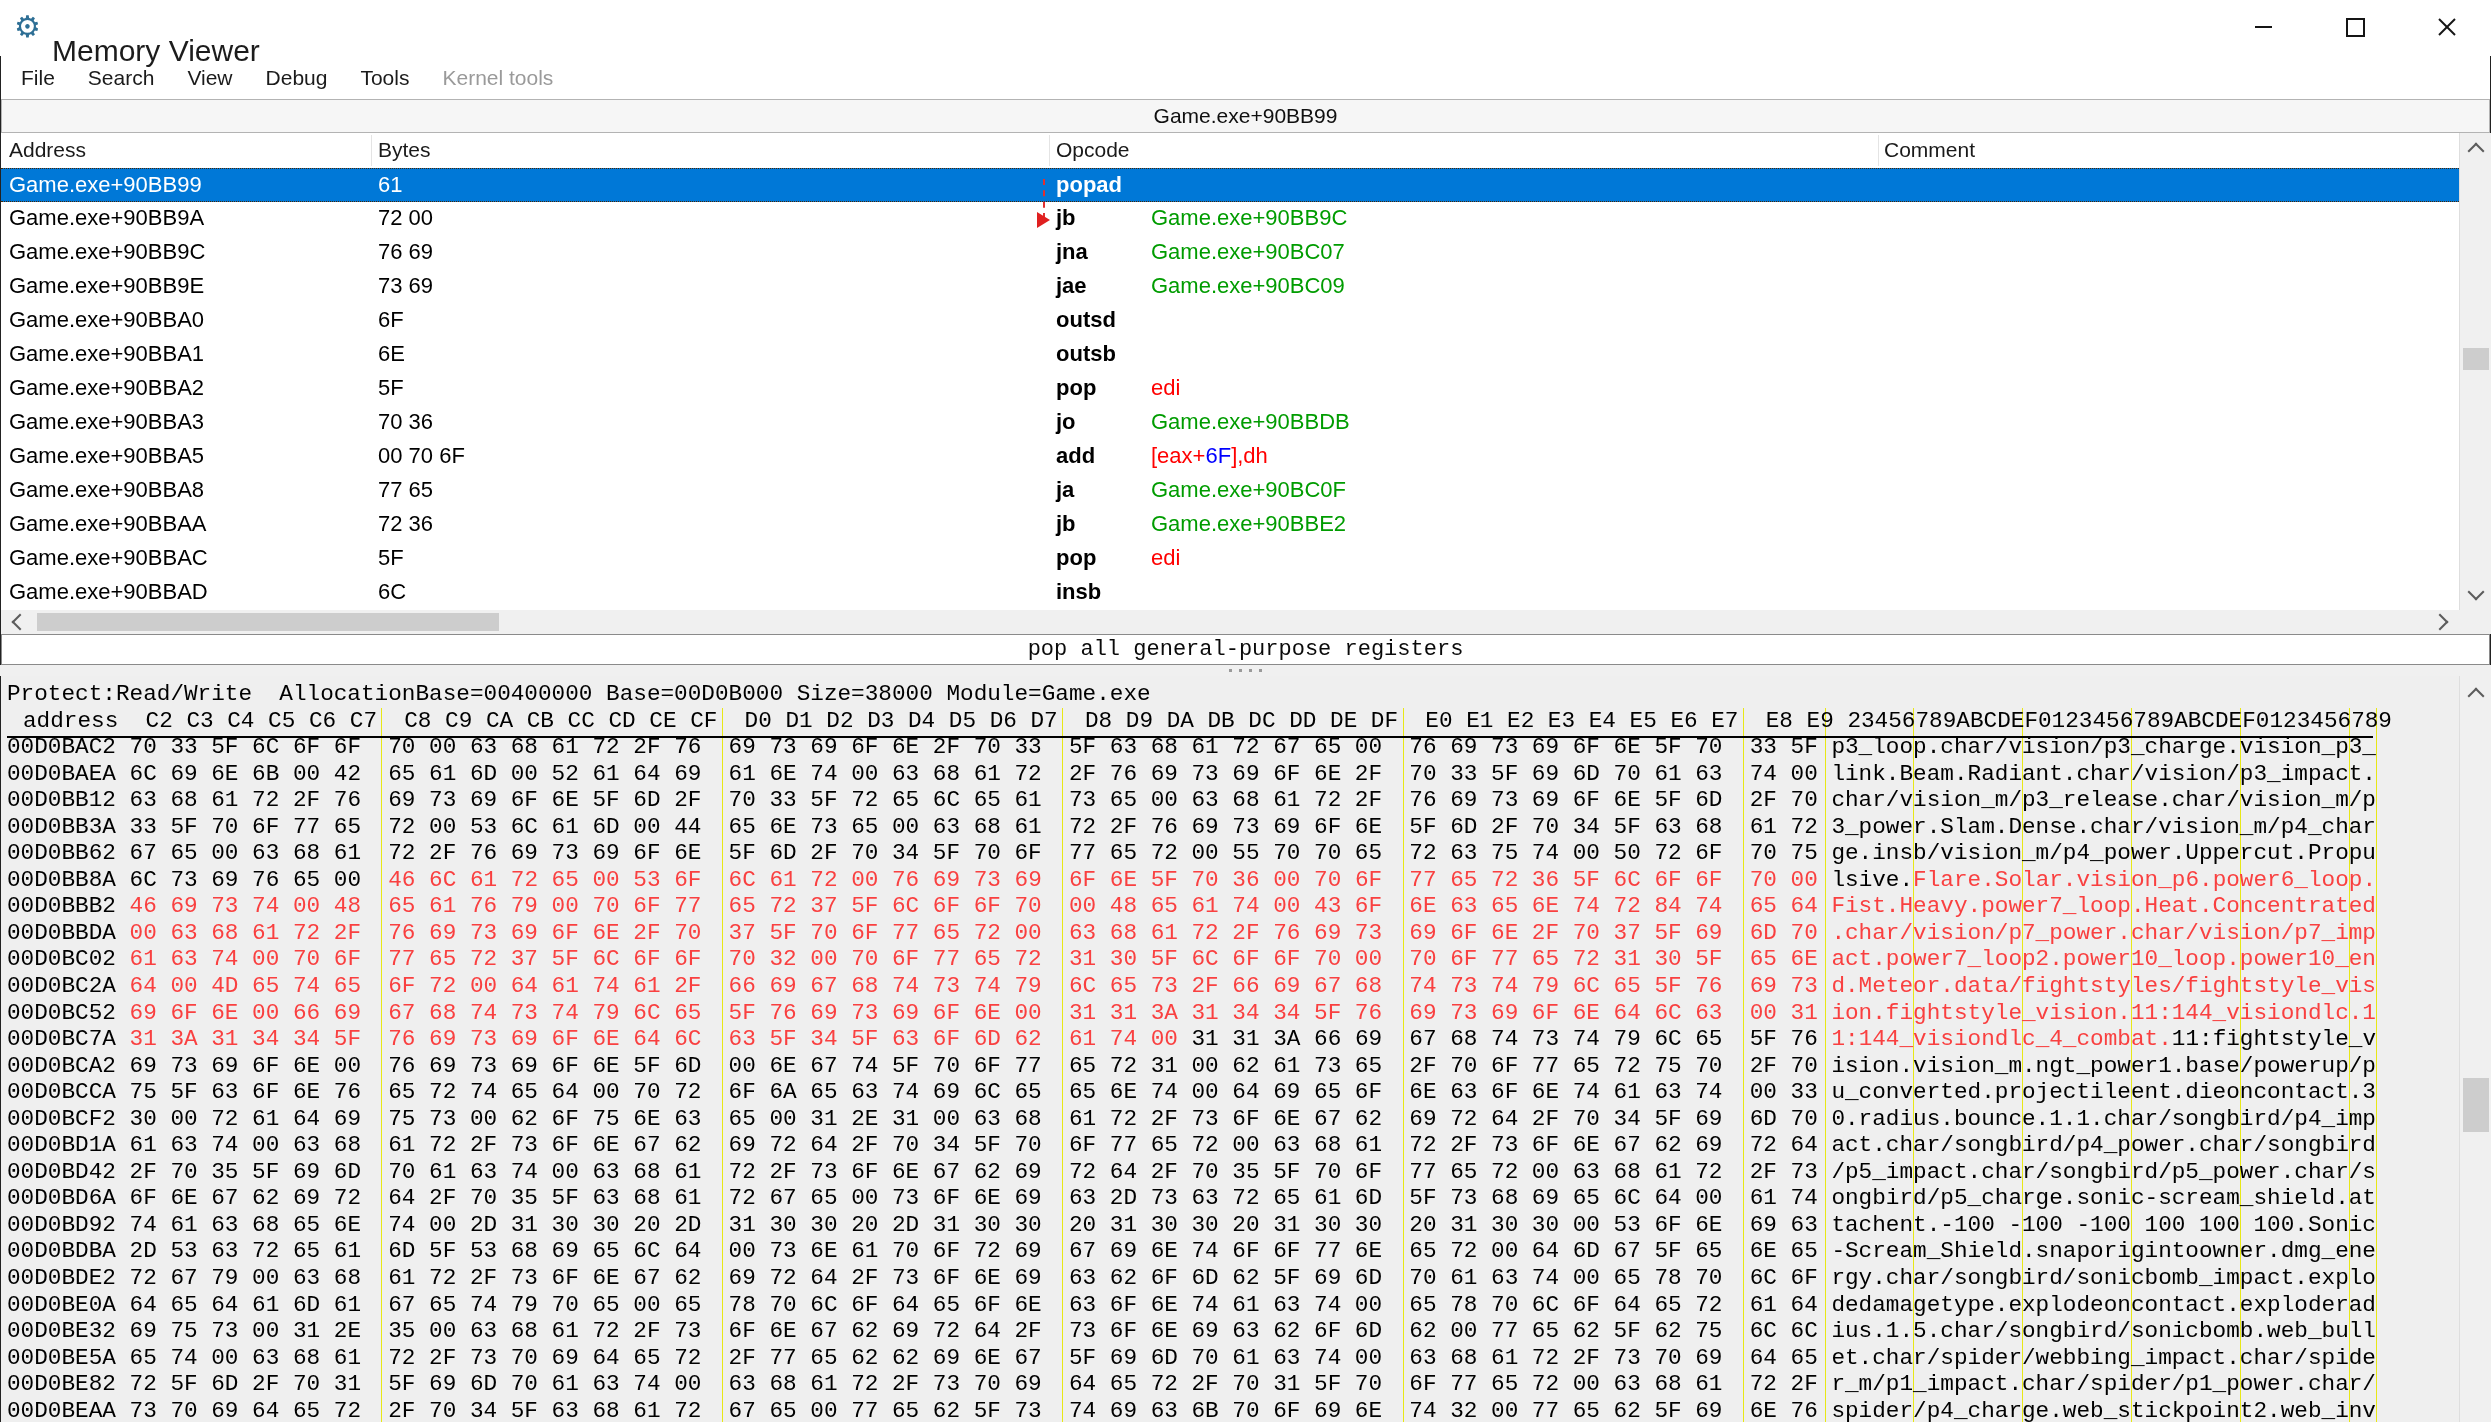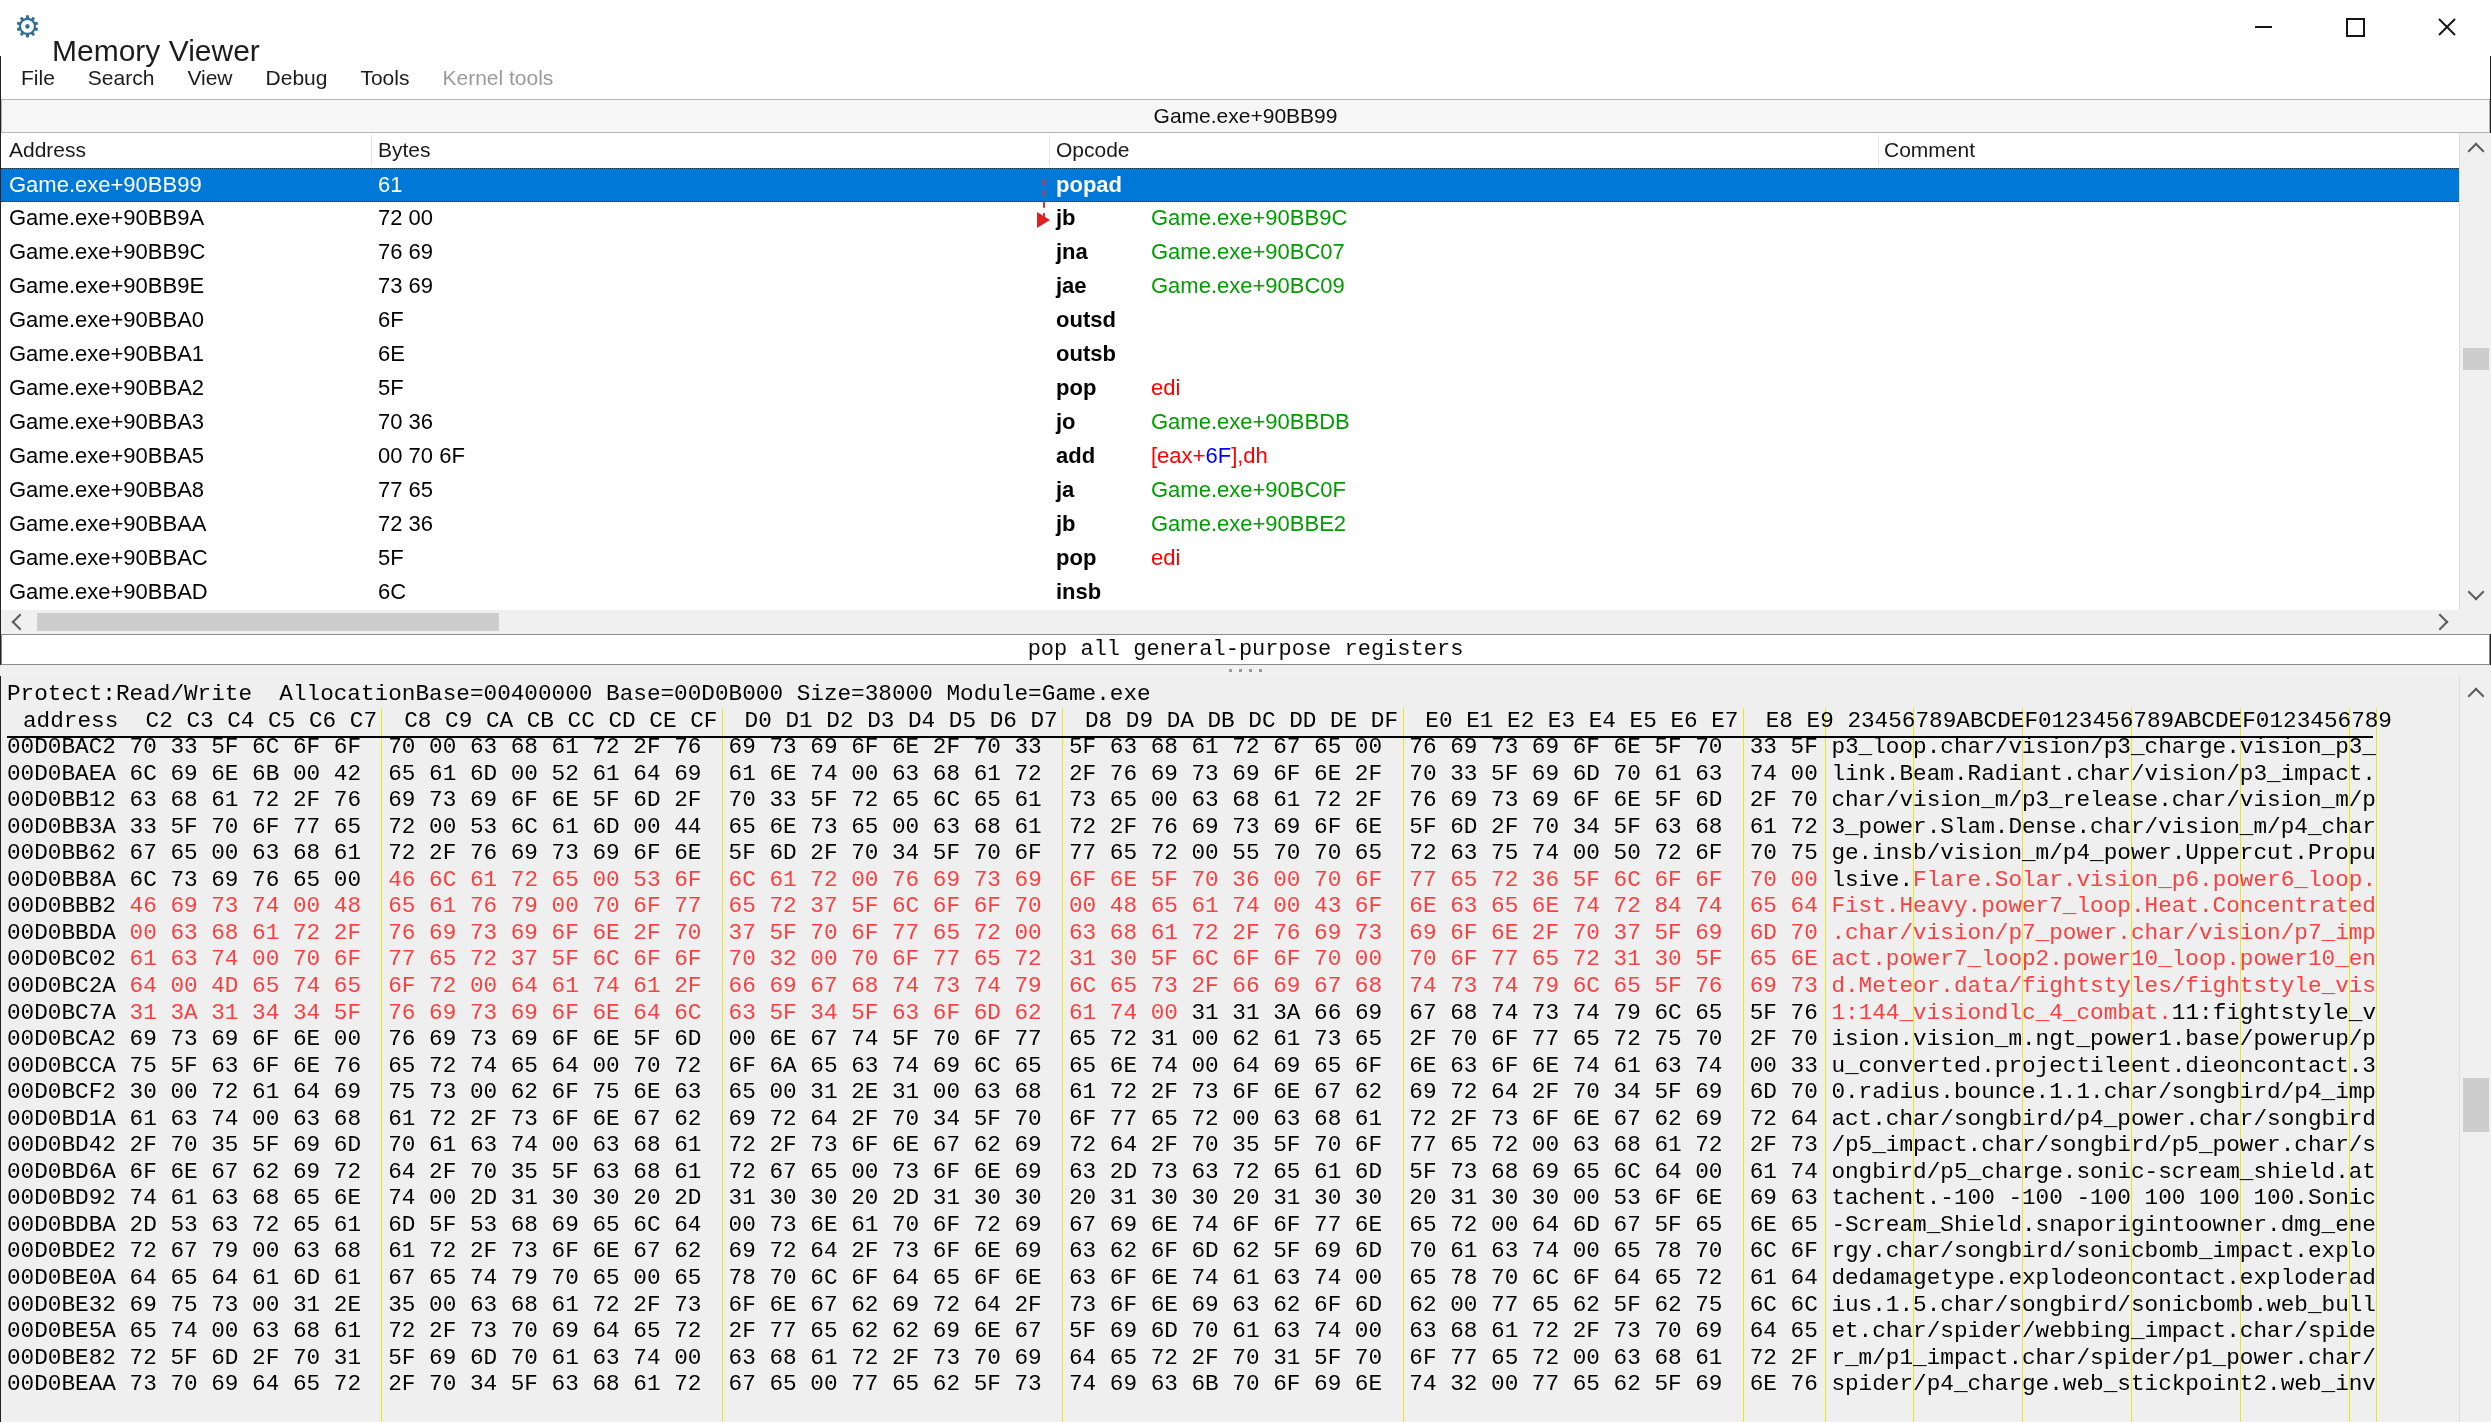--- a/index.html
+++ b/index.html
@@ -240,20 +240,21 @@
       <div class="hexrow"><span class="ck">00D0BAC2 </span><span class="cg">70 33 5F 6C 6F 6F  70 00 63 68 61 72 2F 76  69 73 69 6F 6E 2F 70 33  5F 63 68 61 72 67 65 00  76 69 73 69 6F 6E 5F 70  33 5F </span><span class="cg">p3_loop.char/vision/p3_charge.vision_p3_</span></div>
       <div class="hexrow"><span class="ck">00D0BAEA </span><span class="cg">6C 69 6E 6B 00 42  65 61 6D 00 52 61 64 69  61 6E 74 00 63 68 61 72  2F 76 69 73 69 6F 6E 2F  70 33 5F 69 6D 70 61 63  74 00 </span><span class="cg">link.Beam.Radiant.char/vision/p3_impact.</span></div>
       <div class="hexrow"><span class="ck">00D0BB12 </span><span class="cg">63 68 61 72 2F 76  69 73 69 6F 6E 5F 6D 2F  70 33 5F 72 65 6C 65 61  73 65 00 63 68 61 72 2F  76 69 73 69 6F 6E 5F 6D  2F 70 </span><span class="cg">char/vision_m/p3_release.char/vision_m/p</span></div>
       <div class="hexrow"><span class="ck">00D0BB3A </span><span class="cg">33 5F 70 6F 77 65  72 00 53 6C 61 6D 00 44  65 6E 73 65 00 63 68 61  72 2F 76 69 73 69 6F 6E  5F 6D 2F 70 34 5F 63 68  61 72 </span><span class="cg">3_power.Slam.Dense.char/vision_m/p4_char</span></div>
       <div class="hexrow"><span class="ck">00D0BB62 </span><span class="cg">67 65 00 63 68 61  72 2F 76 69 73 69 6F 6E  5F 6D 2F 70 34 5F 70 6F  77 65 72 00 55 70 70 65  72 63 75 74 00 50 72 6F  70 75 </span><span class="cg">ge.insb/vision_m/p4_power.Uppercut.Propu</span></div>
       <div class="hexrow"><span class="ck">00D0BB8A </span><span class="cg">6C 73 69 76 65 00  </span><span class="cr">46 6C 61 72 65 00 53 6F  6C 61 72 00 76 69 73 69  6F 6E 5F 70 36 00 70 6F  77 65 72 36 5F 6C 6F 6F  70 00 </span><span class="cg">lsive.</span><span class="cr">Flare.Solar.vision_p6.power6_loop.</span></div>
       <div class="hexrow"><span class="ck">00D0BBB2 </span><span class="cr">46 69 73 74 00 48  65 61 76 79 00 70 6F 77  65 72 37 5F 6C 6F 6F 70  00 48 65 61 74 00 43 6F  6E 63 65 6E 74 72 84 74  65 64 </span><span class="cr">Fist.Heavy.power7_loop.Heat.Concentrated</span></div>
       <div class="hexrow"><span class="ck">00D0BBDA </span><span class="cr">00 63 68 61 72 2F  76 69 73 69 6F 6E 2F 70  37 5F 70 6F 77 65 72 00  63 68 61 72 2F 76 69 73  69 6F 6E 2F 70 37 5F 69  6D 70 </span><span class="cr">.char/vision/p7_power.char/vision/p7_imp</span></div>
       <div class="hexrow"><span class="ck">00D0BC02 </span><span class="cr">61 63 74 00 70 6F  77 65 72 37 5F 6C 6F 6F  70 32 00 70 6F 77 65 72  31 30 5F 6C 6F 6F 70 00  70 6F 77 65 72 31 30 5F  65 6E </span><span class="cr">act.power7_loop2.power10_loop.power10_en</span></div>
       <div class="hexrow"><span class="ck">00D0BC2A </span><span class="cr">64 00 4D 65 74 65  6F 72 00 64 61 74 61 2F  66 69 67 68 74 73 74 79  6C 65 73 2F 66 69 67 68  74 73 74 79 6C 65 5F 76  69 73 </span><span class="cr">d.Meteor.data/fightstyles/fightstyle_vis</span></div>
+      <div class="hexrow"><span class="ck">00D0BC52 </span><span class="cr">69 6F 6E 00 66 69  67 68 74 73 74 79 6C 65  5F 76 69 73 69 6F 6E 00  31 31 3A 31 34 34 5F 76  69 73 69 6F 6E 64 6C 63  00 31 </span><span class="cr">ion.fightstyle_vision.11:144_visiondlc.1</span></div>
       <div class="hexrow"><span class="ck">00D0BC7A </span><span class="cr">31 3A 31 34 34 5F  76 69 73 69 6F 6E 64 6C  63 5F 34 5F 63 6F 6D 62  61 74 00 </span><span class="cg">31 31 3A 66 69  67 68 74 73 74 79 6C 65  5F 76 </span><span class="cr">1:144_visiondlc_4_combat.</span><span class="cg">11:fightstyle_v</span></div>
       <div class="hexrow"><span class="ck">00D0BCA2 </span><span class="cg">69 73 69 6F 6E 00  76 69 73 69 6F 6E 5F 6D  00 6E 67 74 5F 70 6F 77  65 72 31 00 62 61 73 65  2F 70 6F 77 65 72 75 70  2F 70 </span><span class="cg">ision.vision_m.ngt_power1.base/powerup/p</span></div>
       <div class="hexrow"><span class="ck">00D0BCCA </span><span class="cg">75 5F 63 6F 6E 76  65 72 74 65 64 00 70 72  6F 6A 65 63 74 69 6C 65  65 6E 74 00 64 69 65 6F  6E 63 6F 6E 74 61 63 74  00 33 </span><span class="cg">u_converted.projectileent.dieoncontact.3</span></div>
       <div class="hexrow"><span class="ck">00D0BCF2 </span><span class="cg">30 00 72 61 64 69  75 73 00 62 6F 75 6E 63  65 00 31 2E 31 00 63 68  61 72 2F 73 6F 6E 67 62  69 72 64 2F 70 34 5F 69  6D 70 </span><span class="cg">0.radius.bounce.1.1.char/songbird/p4_imp</span></div>
       <div class="hexrow"><span class="ck">00D0BD1A </span><span class="cg">61 63 74 00 63 68  61 72 2F 73 6F 6E 67 62  69 72 64 2F 70 34 5F 70  6F 77 65 72 00 63 68 61  72 2F 73 6F 6E 67 62 69  72 64 </span><span class="cg">act.char/songbird/p4_power.char/songbird</span></div>
       <div class="hexrow"><span class="ck">00D0BD42 </span><span class="cg">2F 70 35 5F 69 6D  70 61 63 74 00 63 68 61  72 2F 73 6F 6E 67 62 69  72 64 2F 70 35 5F 70 6F  77 65 72 00 63 68 61 72  2F 73 </span><span class="cg">/p5_impact.char/songbird/p5_power.char/s</span></div>
       <div class="hexrow"><span class="ck">00D0BD6A </span><span class="cg">6F 6E 67 62 69 72  64 2F 70 35 5F 63 68 61  72 67 65 00 73 6F 6E 69  63 2D 73 63 72 65 61 6D  5F 73 68 69 65 6C 64 00  61 74 </span><span class="cg">ongbird/p5_charge.sonic-scream_shield.at</span></div>
       <div class="hexrow"><span class="ck">00D0BD92 </span><span class="cg">74 61 63 68 65 6E  74 00 2D 31 30 30 20 2D  31 30 30 20 2D 31 30 30  20 31 30 30 20 31 30 30  20 31 30 30 00 53 6F 6E  69 63 </span><span class="cg">tachent.-100 -100 -100 100 100 100.Sonic</span></div>
       <div class="hexrow"><span class="ck">00D0BDBA </span><span class="cg">2D 53 63 72 65 61  6D 5F 53 68 69 65 6C 64  00 73 6E 61 70 6F 72 69  67 69 6E 74 6F 6F 77 6E  65 72 00 64 6D 67 5F 65  6E 65 </span><span class="cg">-Scream_Shield.snaporigintoowner.dmg_ene</span></div>
       <div class="hexrow"><span class="ck">00D0BDE2 </span><span class="cg">72 67 79 00 63 68  61 72 2F 73 6F 6E 67 62  69 72 64 2F 73 6F 6E 69  63 62 6F 6D 62 5F 69 6D  70 61 63 74 00 65 78 70  6C 6F </span><span class="cg">rgy.char/songbird/sonicbomb_impact.explo</span></div>

